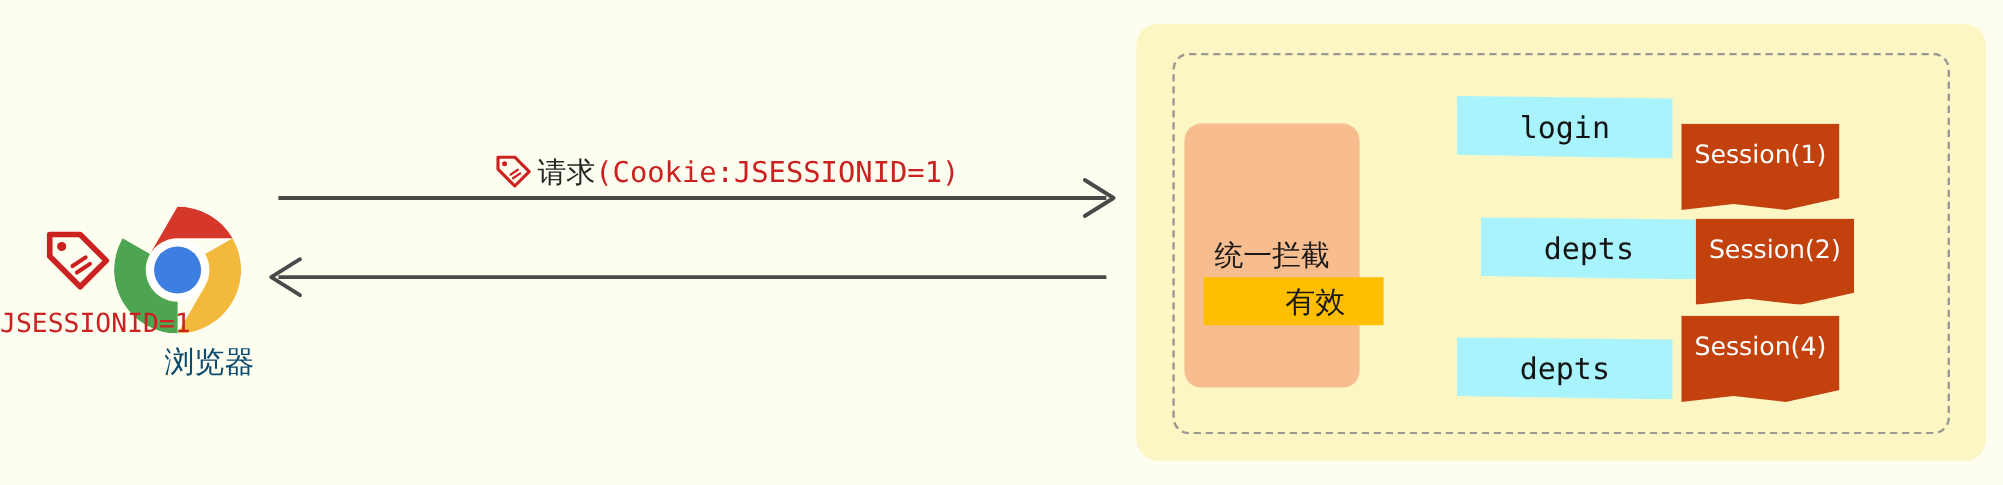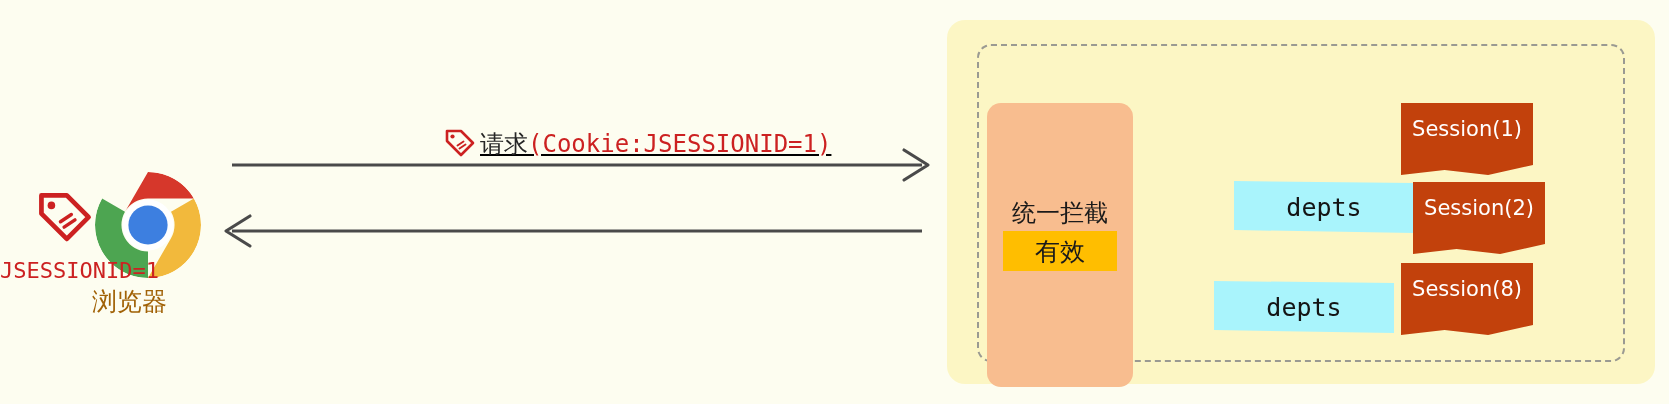--- a/index.html
+++ b/index.html
@@ -43,22 +43,22 @@
     font-family: "DejaVu Sans Mono", "Liberation Mono", monospace;
     font-size: 22px;
     letter-spacing: 0px;
     white-space: nowrap;
   }
   #client-name-label {
     position: absolute;
     left: 92px;
     top: 285px;
     width: 120px;
-    text-align: left;
-    color: #a16207;
+    text-align: right;
+    color: #0c4a6e;
     font-family: "DejaVu Sans", sans-serif;
     font-size: 25px;
     white-space: nowrap;
   }
 
   
   .flow-arrow-svg {
     position: absolute;
     left: 0;
     top: 0;
@@ -82,21 +82,21 @@
     font-family: "DejaVu Sans Mono", "Liberation Mono", monospace;
     font-size: 24px;
   }
   .label-tag-icon {
     display: inline-block;
     vertical-align: -8px;
     width: 32px;
     height: 32px;
     margin-right: 4px;
   }
-  #request-label { left: 444px; top: 128px; text-decoration: underline; }
+  #request-label { left: 412px; top: 128px; }
   #response-label { left: 432px; top: 238px; }
 
   
   #server-panel {
     position: absolute;
     left: 947px;
     top: 20px;
     width: 708px;
     height: 364px;
     background: #fcf6c4;
@@ -110,21 +110,21 @@
     height: 318px;
     border: 2px dashed #9a9a92;
     border-radius: 14px;
     box-sizing: border-box;
   }
   #interceptor-box {
     position: absolute;
     left: 40px;
     top: 83px;
     width: 146px;
-    height: 284px;
+    height: 220px;
     background: #f8bd8f;
     border-radius: 14px;
   }
   #interceptor-title {
     position: absolute;
     left: 0;
     top: 94px;
     width: 146px;
     text-align: center;
     color: #1a1a1a;
@@ -138,20 +138,21 @@
     top: 128px;
     width: 114px;
     height: 40px;
     background: #ffbe00;
     display: flex;
     align-items: center;
     justify-content: center;
     color: #1a1a1a;
     font-family: "DejaVu Sans", sans-serif;
     font-size: 25px;
+    padding-left: 36px;
   }
 
   
   .endpoint-box {
     position: absolute;
     width: 180px;
     height: 52px;
     background: #a9f4fc;
     display: flex;
     align-items: center;
@@ -250,20 +251,21 @@
 
   <div id="server-panel">
     <div id="server-inner-dashed"></div>
 
     <div id="interceptor-box">
       <div id="interceptor-title">统一拦截</div>
       <div id="interceptor-status-badge">有效</div>
     </div>
   </div>
 
+  <div class="endpoint-box" id="endpoint-login">login</div>
   <div class="endpoint-box" id="endpoint-depts">depts</div>
   <div class="endpoint-box" id="endpoint-emps">depts</div>
 
   <div class="session-box" id="session-1">Session(1)</div>
   <div class="session-box" id="session-2">Session(2)</div>
-  <div class="session-box" id="session-3">Session(8)</div>
+  <div class="session-box" id="session-3">Session(4)</div>
 
 </div>
 
 </body></html>

